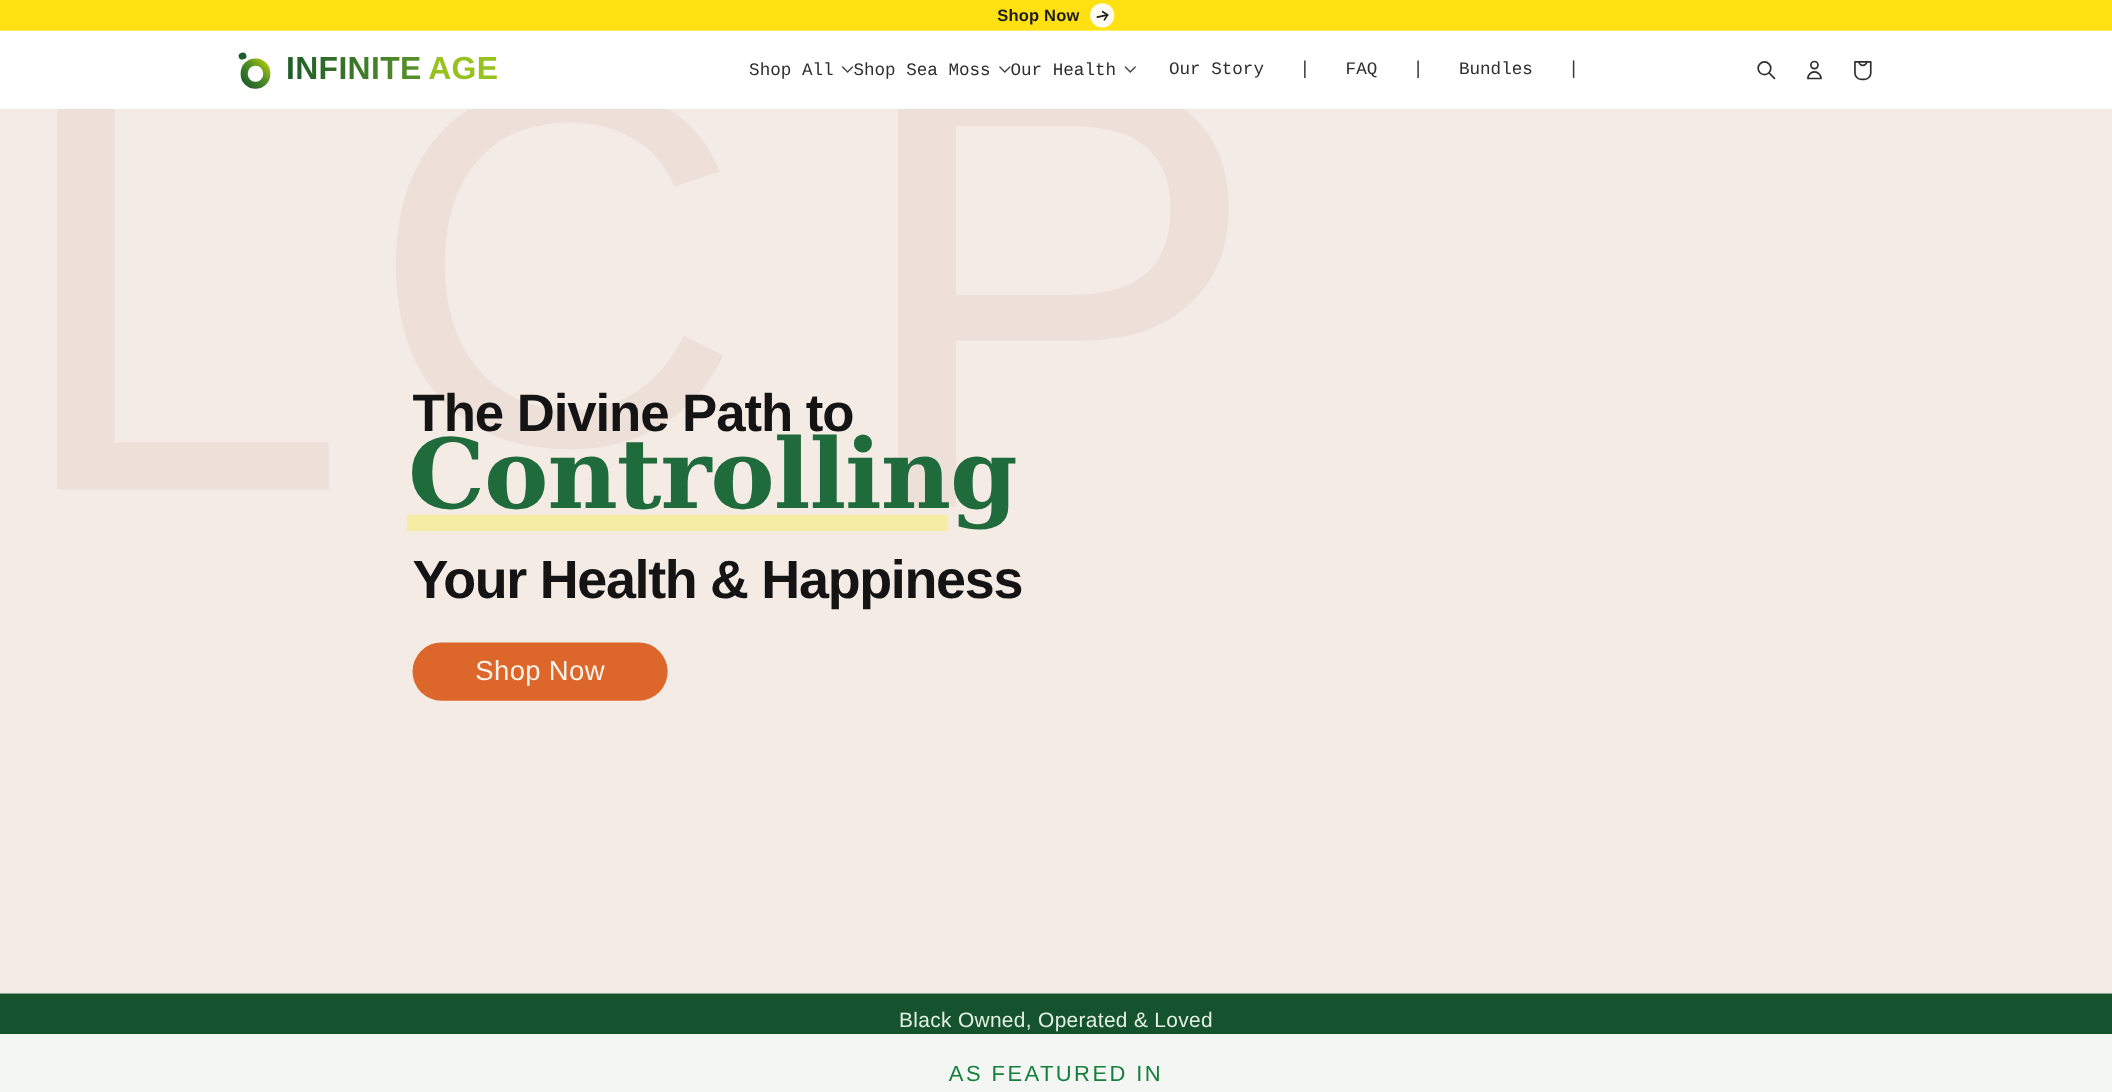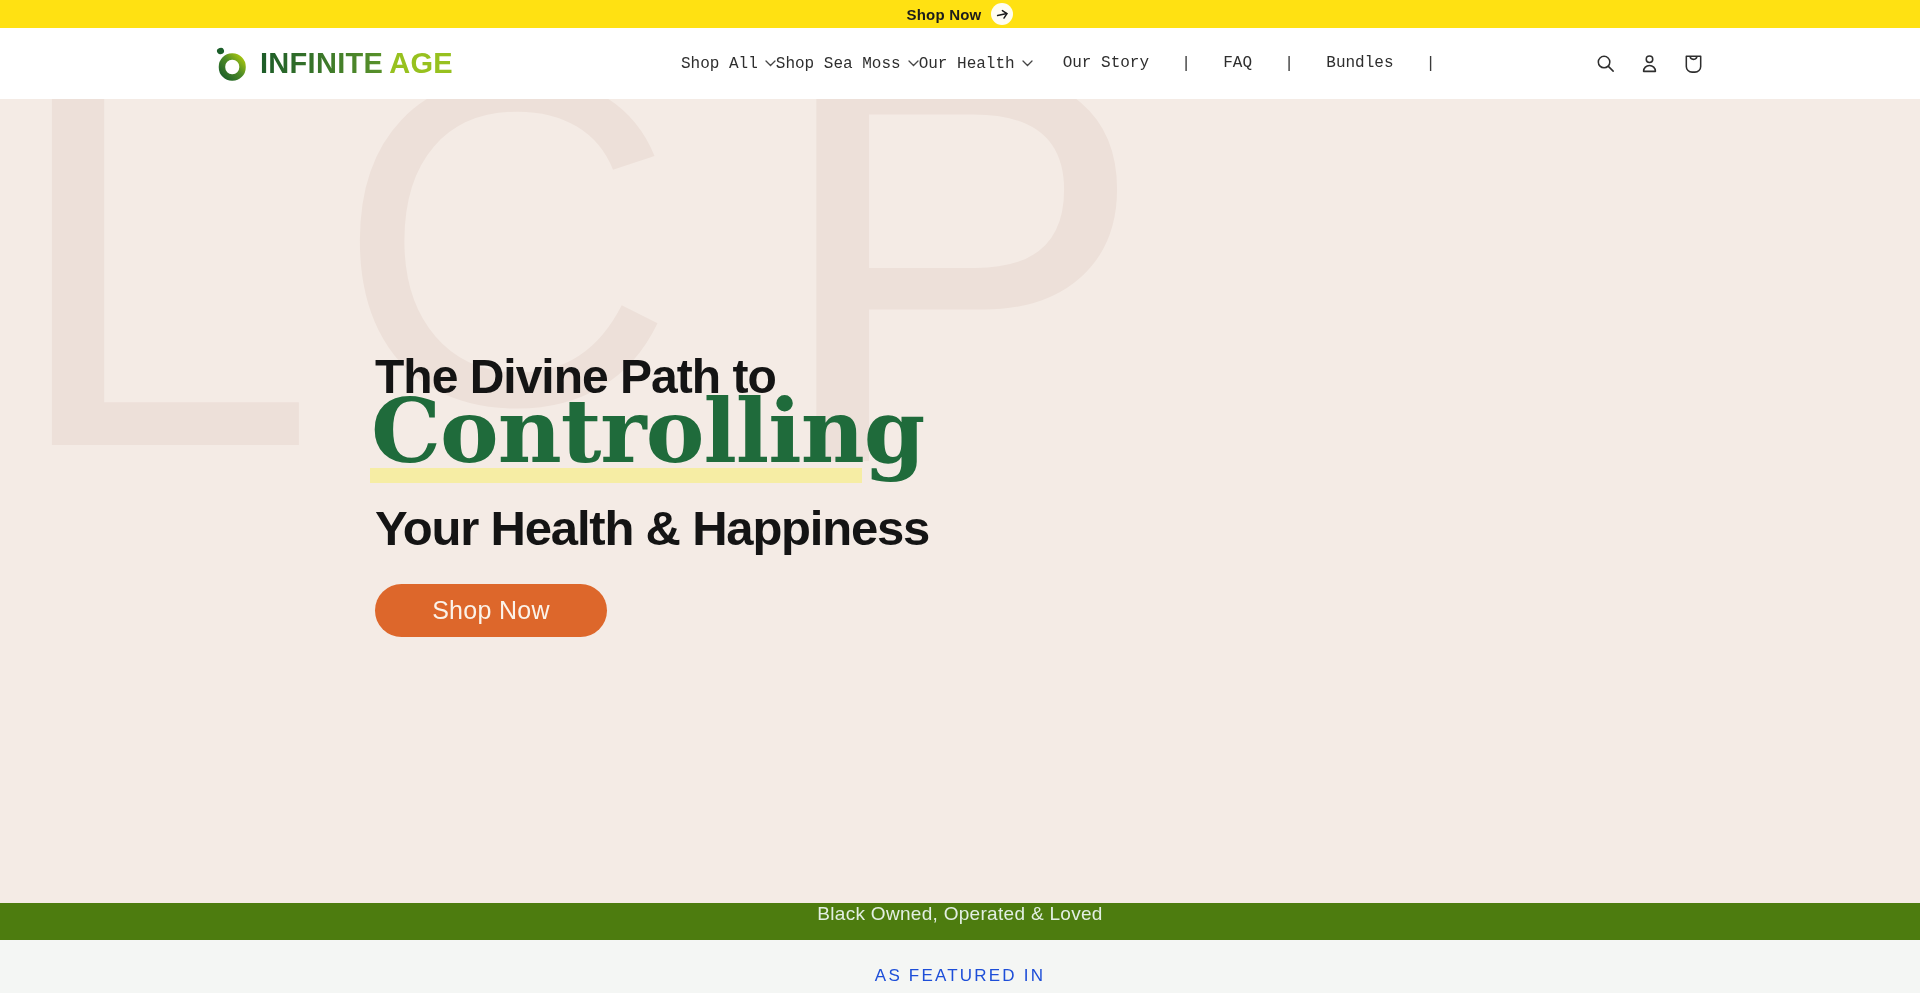--- a/index.html
+++ b/index.html
@@ -50,26 +50,26 @@
                    font-family:"DejaVu Serif","Liberation Serif",serif; color:#1F6B3B;
                    letter-spacing:-1px; line-height:1.2; z-index:2; }
   .hero-subline { position:absolute; left:375px; top:401px; font-size:49px; font-weight:800;
                   letter-spacing:-1.2px; color:#141414; z-index:2; }
   .cta-btn { position:absolute; left:375px; top:485px; width:232px; height:53px;
              border:none; border-radius:27px; background:#DD672B; color:#FBF3EA;
              font-family:"Liberation Sans",sans-serif; font-size:25px; font-weight:500;
              letter-spacing:.3px; cursor:pointer; z-index:2; }
 
   
-  .banner { height:37px; background:#4d7c0f; display:flex; align-items:flex-start; justify-content:center; }
+  .banner { height:37px; background:#14532d; display:flex; align-items:flex-end; justify-content:center; }
   .banner span { color:#E3EFE3; font-size:19px; letter-spacing:.3px; }
 
   
   .featured { height:53px; background:#F4F6F4; text-align:center; padding-top:26px; }
-  .featured span { color:#1d4ed8; font-size:17px; font-weight:500; letter-spacing:2.2px; }
+  .featured span { color:#15803d; font-size:20px; font-weight:500; letter-spacing:2.2px; }
 
   svg { display:block; }
 </style>
 </head>
 <body>
 
 <div class="announcement">
   <span class="ann-label">Shop Now</span>
   <span class="ann-circle">
     <svg width="13" height="13" viewBox="0 0 13 13" fill="none" stroke="#1c1c1c" stroke-width="1.5" stroke-linecap="round" stroke-linejoin="round">

